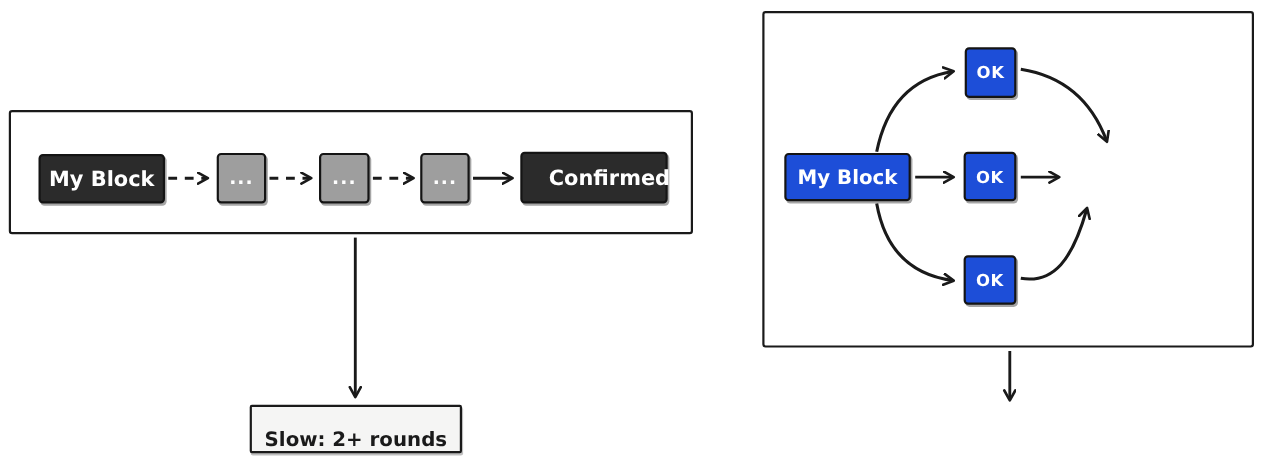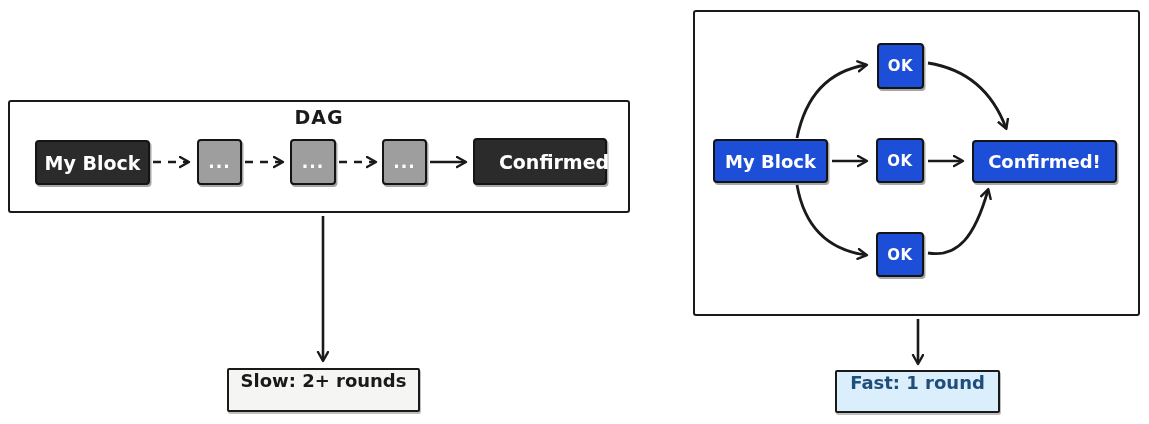--- a/index.html
+++ b/index.html
@@ -39,21 +39,21 @@
     box-shadow: 1.5px 2px 0 rgba(0,0,0,0.35);
   }
   .node-dark  { background: #2b2b2b; font-size: 19px; }
   .node-gray  { background: #9e9e9e; font-size: 17px; letter-spacing: 1px; }
   .node-blue  { background: #1d4ed8; font-size: 18px; }
   .node-blue.small { font-size: 15px; letter-spacing: 0.5px; }
 
   
   .caption {
     display: flex;
-    align-items: flex-start;
+    align-items: flex-end;
     justify-content: center;
     border: 2px solid #1a1a1a;
     border-radius: 2px;
     font-size: 18px;
     font-weight: bold;
     box-shadow: 1px 2px 0 rgba(0,0,0,0.25);
   }
   .caption-slow { background: #f5f5f4; color: #1a1a1a; }
   .caption-fast { background: #dbeefb; color: #1e4e79; }
 
@@ -78,21 +78,20 @@
   #right-caption     { left: 835px; top: 370px; width: 165px; height: 43px; }
 
   #arrow-layer { left: 0; top: 0; width: 1149px; height: 424px; pointer-events: none; }
 </style>
 </head>
 <body>
 
 <div id="canvas">
 
   <div class="abs panel" id="left-panel"></div>
-  <div class="abs panel-title" id="left-title">DAG</div>
 
   <div class="abs node node-dark" id="left-my-block">
       <span>My Block</span>
     </div>
 
   <div class="abs node node-gray" id="left-dots-1">
       <span>...</span>
     </div>
 
   <div class="abs node node-gray" id="left-dots-2">
@@ -122,27 +121,21 @@
     </div>
 
   <div class="abs node node-blue small" id="right-ok-mid">
       <span>OK</span>
     </div>
 
   <div class="abs node node-blue small" id="right-ok-bottom">
       <span>OK</span>
     </div>
 
-  <div class="abs node node-blue" id="right-confirmed">
-      <span>Confirmed!</span>
-    </div>
 
-  <div class="abs caption caption-fast" id="right-caption">
-      <span>Fast: 1 round</span>
-    </div>
 
   <svg class="abs" id="arrow-layer" viewBox="0 0 1149 424" xmlns="http://www.w3.org/2000/svg">
     <defs>
       <marker id="chev" markerWidth="14" markerHeight="14" refX="9" refY="6" orient="auto" markerUnits="userSpaceOnUse">
         <path d="M1,1 L10,6 L1,11" fill="none" stroke="#1a1a1a" stroke-width="2.4" stroke-linecap="round" stroke-linejoin="round"></path>
       </marker>
     </defs>
 
     <path d="M153,162 L188,162" stroke="#1a1a1a" stroke-width="2.6" fill="none" stroke-dasharray="8 7" marker-end="url(#chev)"></path>
     <path d="M245,162 L282,162" stroke="#1a1a1a" stroke-width="2.6" fill="none" stroke-dasharray="8 7" marker-end="url(#chev)"></path>

